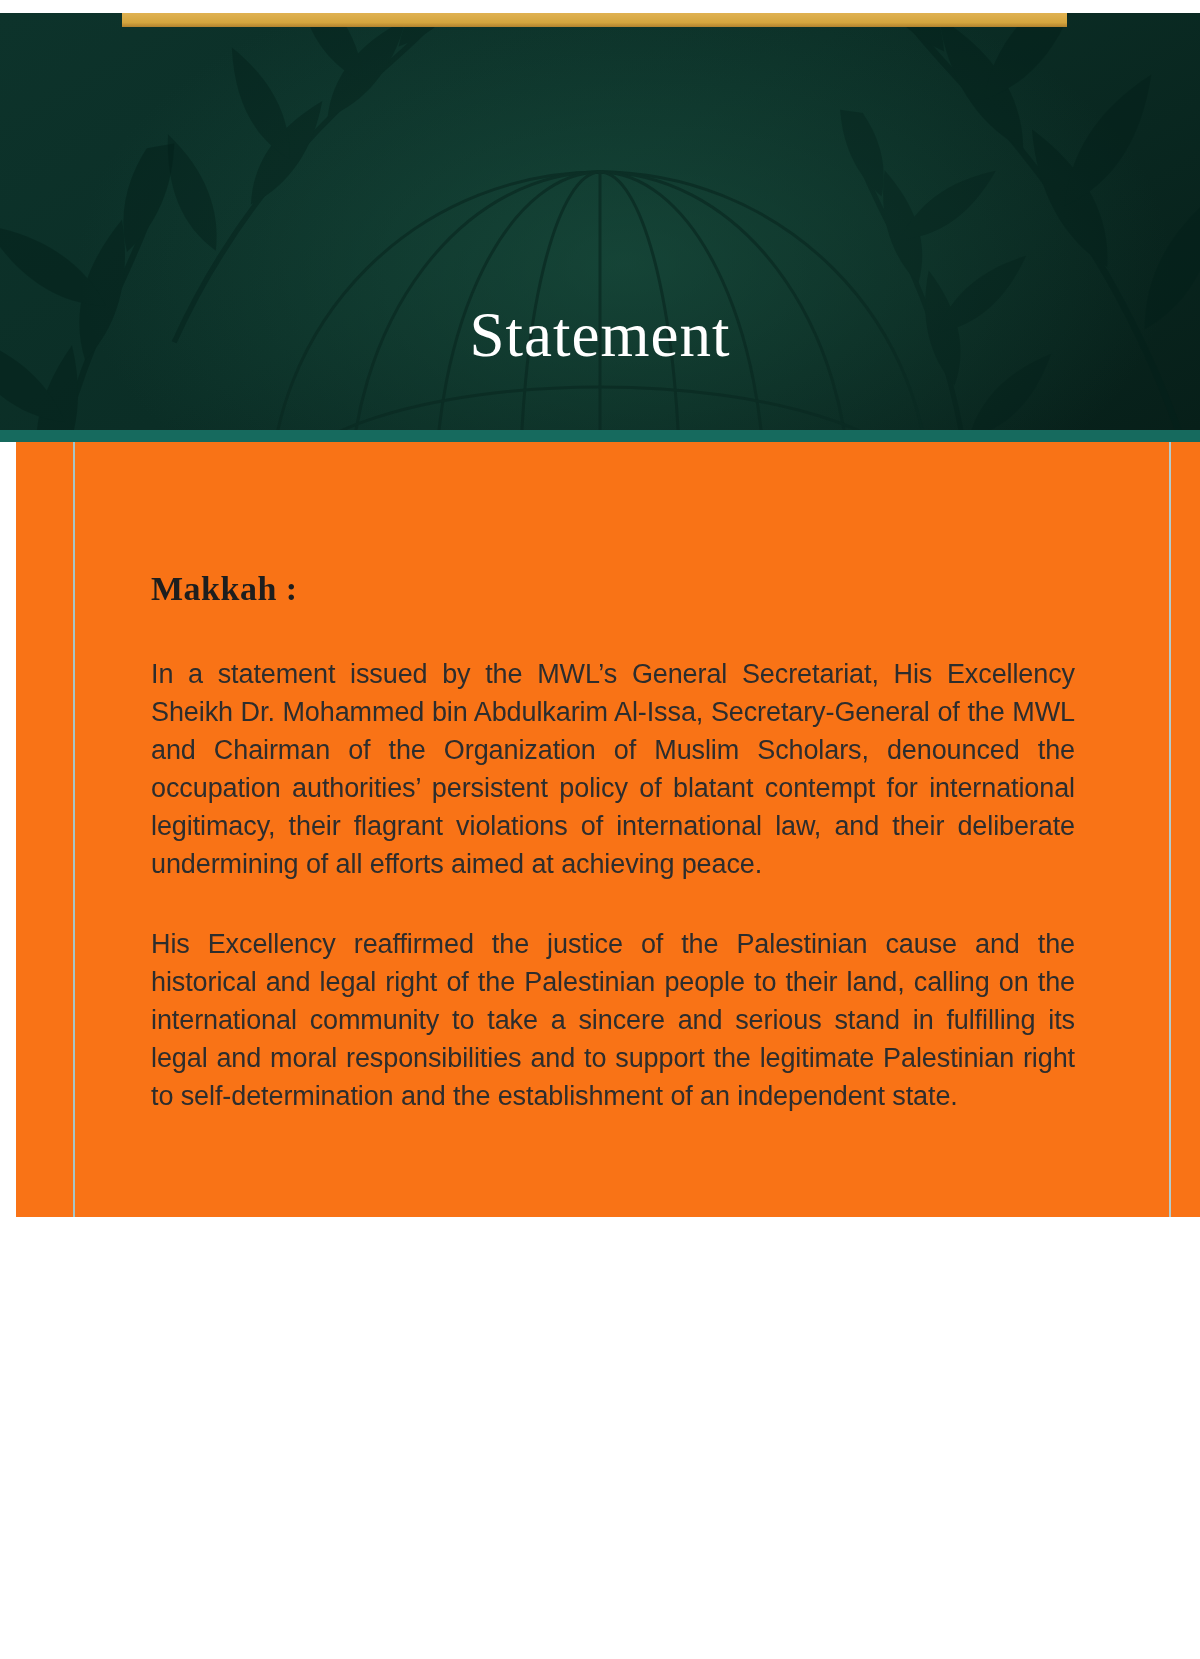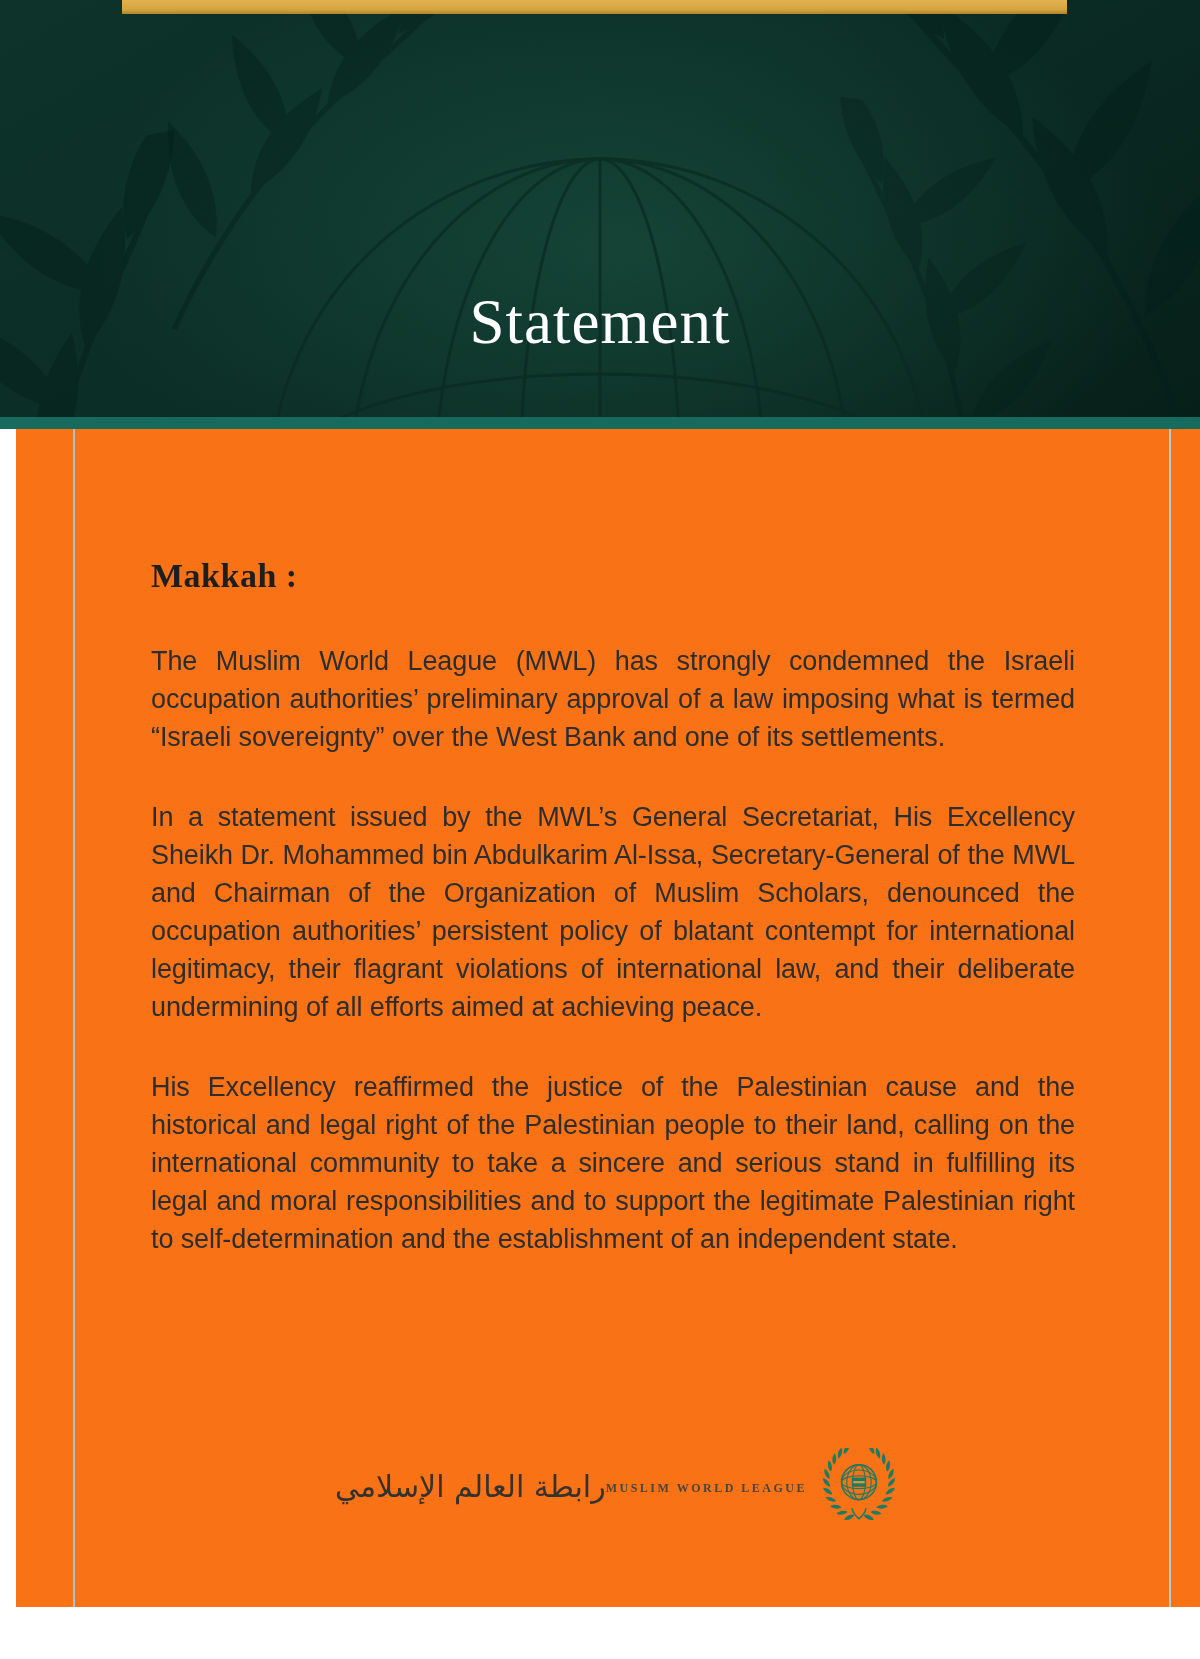--- a/index.html
+++ b/index.html
@@ -1,19 +1,19 @@
 <!DOCTYPE html>
 <html><head>
 <meta charset="utf-8">
 <style>
   * { margin:0; padding:0; box-sizing:border-box; }
   html,body { background:#ffffff; }
   .page {
-    position:relative; width:1200px; height:1607px;
-    background:#ffffff; overflow:hidden; margin:0 auto;
+    position:relative; width:1200px; height:1204px;
+    background:#ffffff; overflow:hidden; margin:13px auto;
     font-family:"Liberation Sans","DejaVu Sans",sans-serif;
   }
 
   
   .header {
     position:absolute; left:0; top:0; width:1200px; height:417px; overflow:hidden;
     background:
       radial-gradient(ellipse 760px 430px at 52% 60%, rgba(30,88,70,.55), rgba(30,88,70,0) 72%),
       linear-gradient(150deg, #0d332b 0%, #0b2e26 45%, #071f19 100%);
   }
@@ -143,21 +143,20 @@
 
   <div class="teal-band"></div>
 
   <div class="content">
     <div class="rule rule-left"></div>
     <div class="rule rule-right"></div>
 
     <div class="dateline">Makkah :</div>
 
     <div class="body-text">
-      <p>The Muslim World League (MWL) has strongly condemned the Israeli occupation authorities’ preliminary approval of a law imposing what is termed “Israeli sovereignty” over the West Bank and one of its settlements.</p>
       <p>In a statement issued by the MWL’s General Secretariat, His Excellency Sheikh Dr. Mohammed bin Abdulkarim Al-Issa, Secretary-General of the MWL and Chairman of the Organization of Muslim Scholars, denounced the occupation authorities’ persistent policy of blatant contempt for international legitimacy, their flagrant violations of international law, and their deliberate undermining of all efforts aimed at achieving peace.</p>
       <p>His Excellency reaffirmed the justice of the Palestinian cause and the historical and legal right of the Palestinian people to their land, calling on the international community to take a sincere and serious stand in fulfilling its legal and moral responsibilities and to support the legitimate Palestinian right to self-determination and the establishment of an independent state.</p>
     </div>
 
     <div class="logo-row">
       <div class="logo-words">
         <div class="arabic-wordmark">رابطة العالم الإسلامي</div>
         <div class="latin-wordmark">MUSLIM WORLD LEAGUE</div>
       </div>
       <svg class="emblem" viewBox="0 0 100 100" aria-hidden="true">

